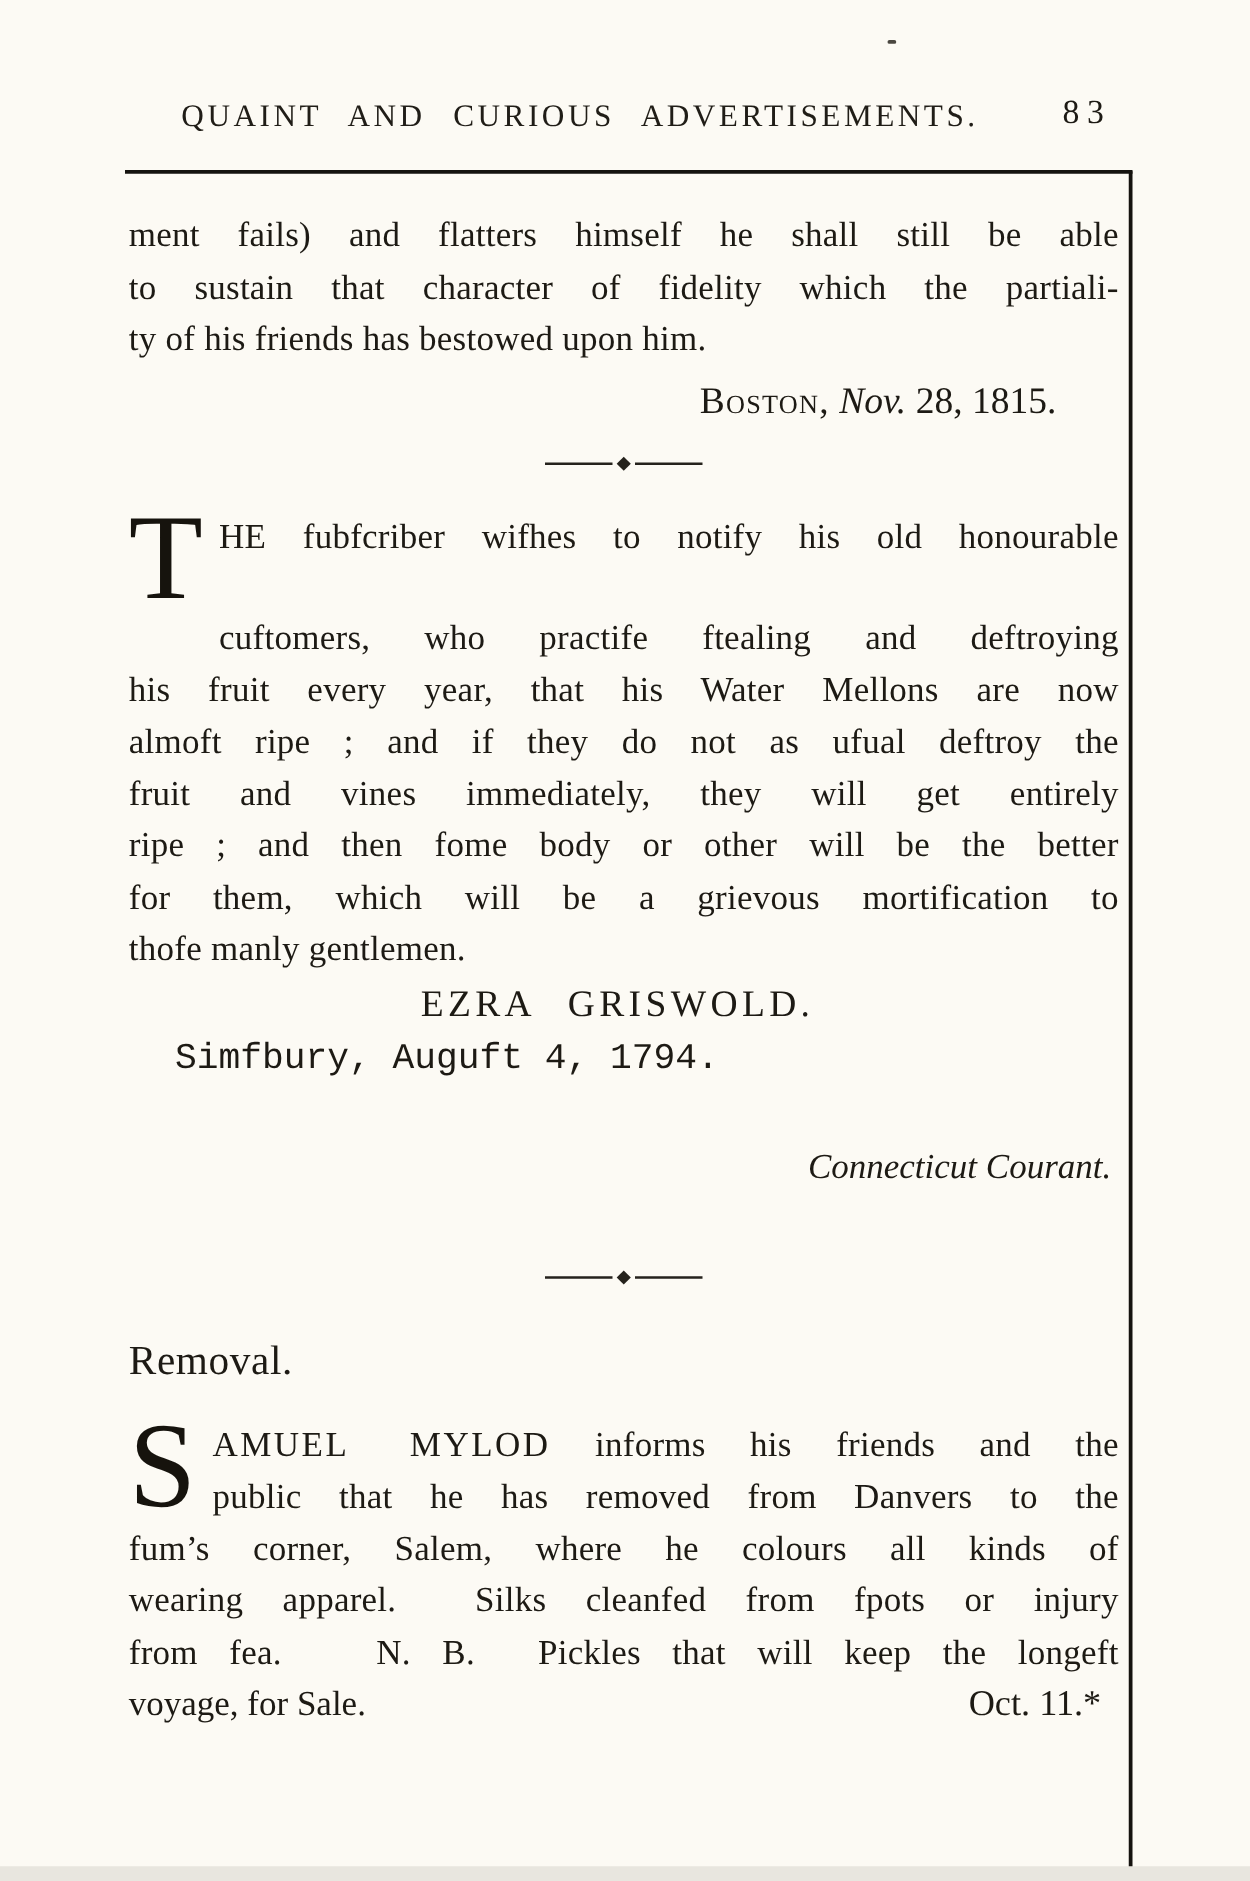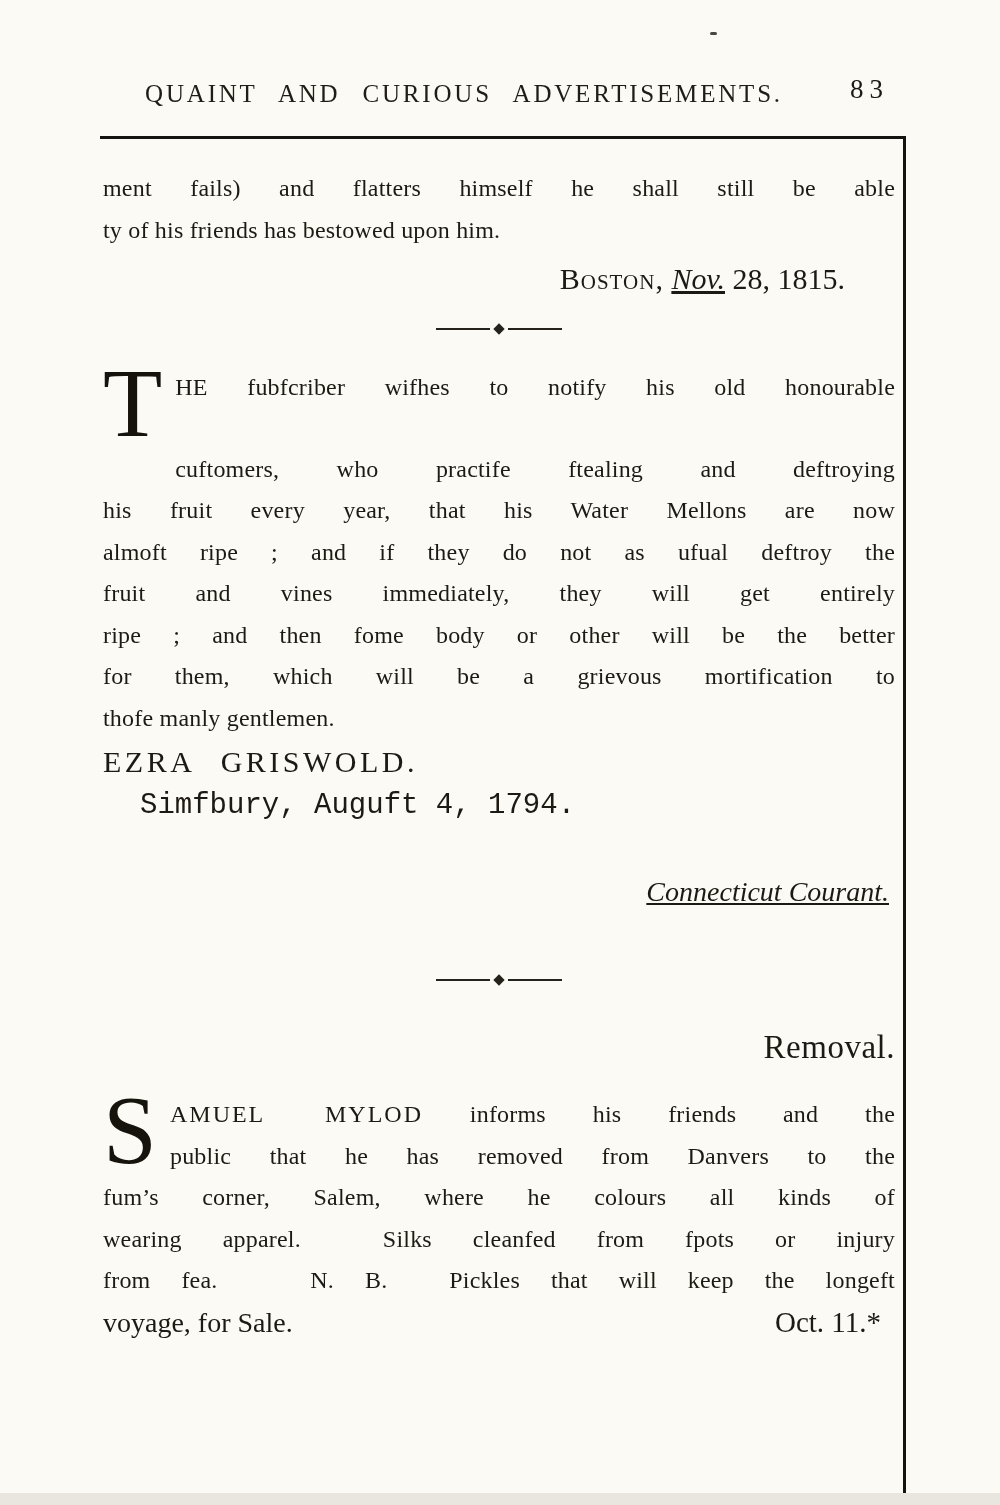--- a/index.html
+++ b/index.html
@@ -43,30 +43,30 @@
     word-spacing:13px;
     color:#201d17;
   }
   .pagenum{
     position:absolute;right:6px;top:-6px;
     font-size:27px;
     letter-spacing:6px;
   }
   
   .line{
-    font-size:24px;
+    font-size:28px;
     line-height:41.5px;
     white-space:pre-wrap;
     letter-spacing:0.2px;
   }
   .jl{
     text-align:justify;
     text-align-last:justify;
   }
-  .it{font-style:italic;text-decoration:underline;}
+  .it{font-style:italic;}
   .sc{font-variant:small-caps;letter-spacing:1px;}
   .caps{letter-spacing:2px;word-spacing:12px;}
   .ad1{margin-top:50px;}
   .dateline1{
     margin-top:6px;
     text-align:right;
     padding-right:50px;
     font-size:30px;
     line-height:44px;
   }
@@ -105,37 +105,37 @@
     font-size:97px;
     line-height:74px;
     height:83px;
     margin-right:13px;
     color:#16130d;
   }
   .indent-lg{padding-left:40px;margin-top:40px;}
   .indent-sm{padding-left:16px;}
   .signature{
     margin-top:2px;
-    text-align:left;
+    text-align:center;
     padding-right:10px;
     font-size:30px;
     line-height:41.5px;
     letter-spacing:3.5px;
     word-spacing:16px;
   }
   .dateline2{
     margin-top:2px;
     padding-left:37px;
     font-size:29px;
     line-height:41.5px;
     font-family:Liberation Mono, monospace;
   }
   .removal{
     margin:38px 0 0;
-    text-align:right;
+    text-align:left;
     font-size:33px;
     font-weight:normal;
     line-height:46px;
     letter-spacing:0.5px;
   }
   .lastline{
     font-size:28px;
     line-height:41.5px;
     display:flex;
     justify-content:space-between;
@@ -156,20 +156,21 @@
 
   <div class="content">
 
     <div class="header">
       <div class="title">QUAINT AND CURIOUS ADVERTISEMENTS.</div>
       <div class="pagenum">83</div>
     </div>
 
     <div class="ad1">
       <div class="line jl">ment fails) and flatters himself he shall still be able</div>
+      <div class="line jl">to sustain that character of fidelity which the partiali-</div>
       <div class="line">ty of his friends has bestowed upon him.</div>
       <div class="dateline1">
         <span class="sc">Boston,</span>
         <span class="it">Nov.</span>
         <span>28, 1815.</span>
       </div>
     </div>
 
     <div class="divider">
       <span class="dline"></span>

